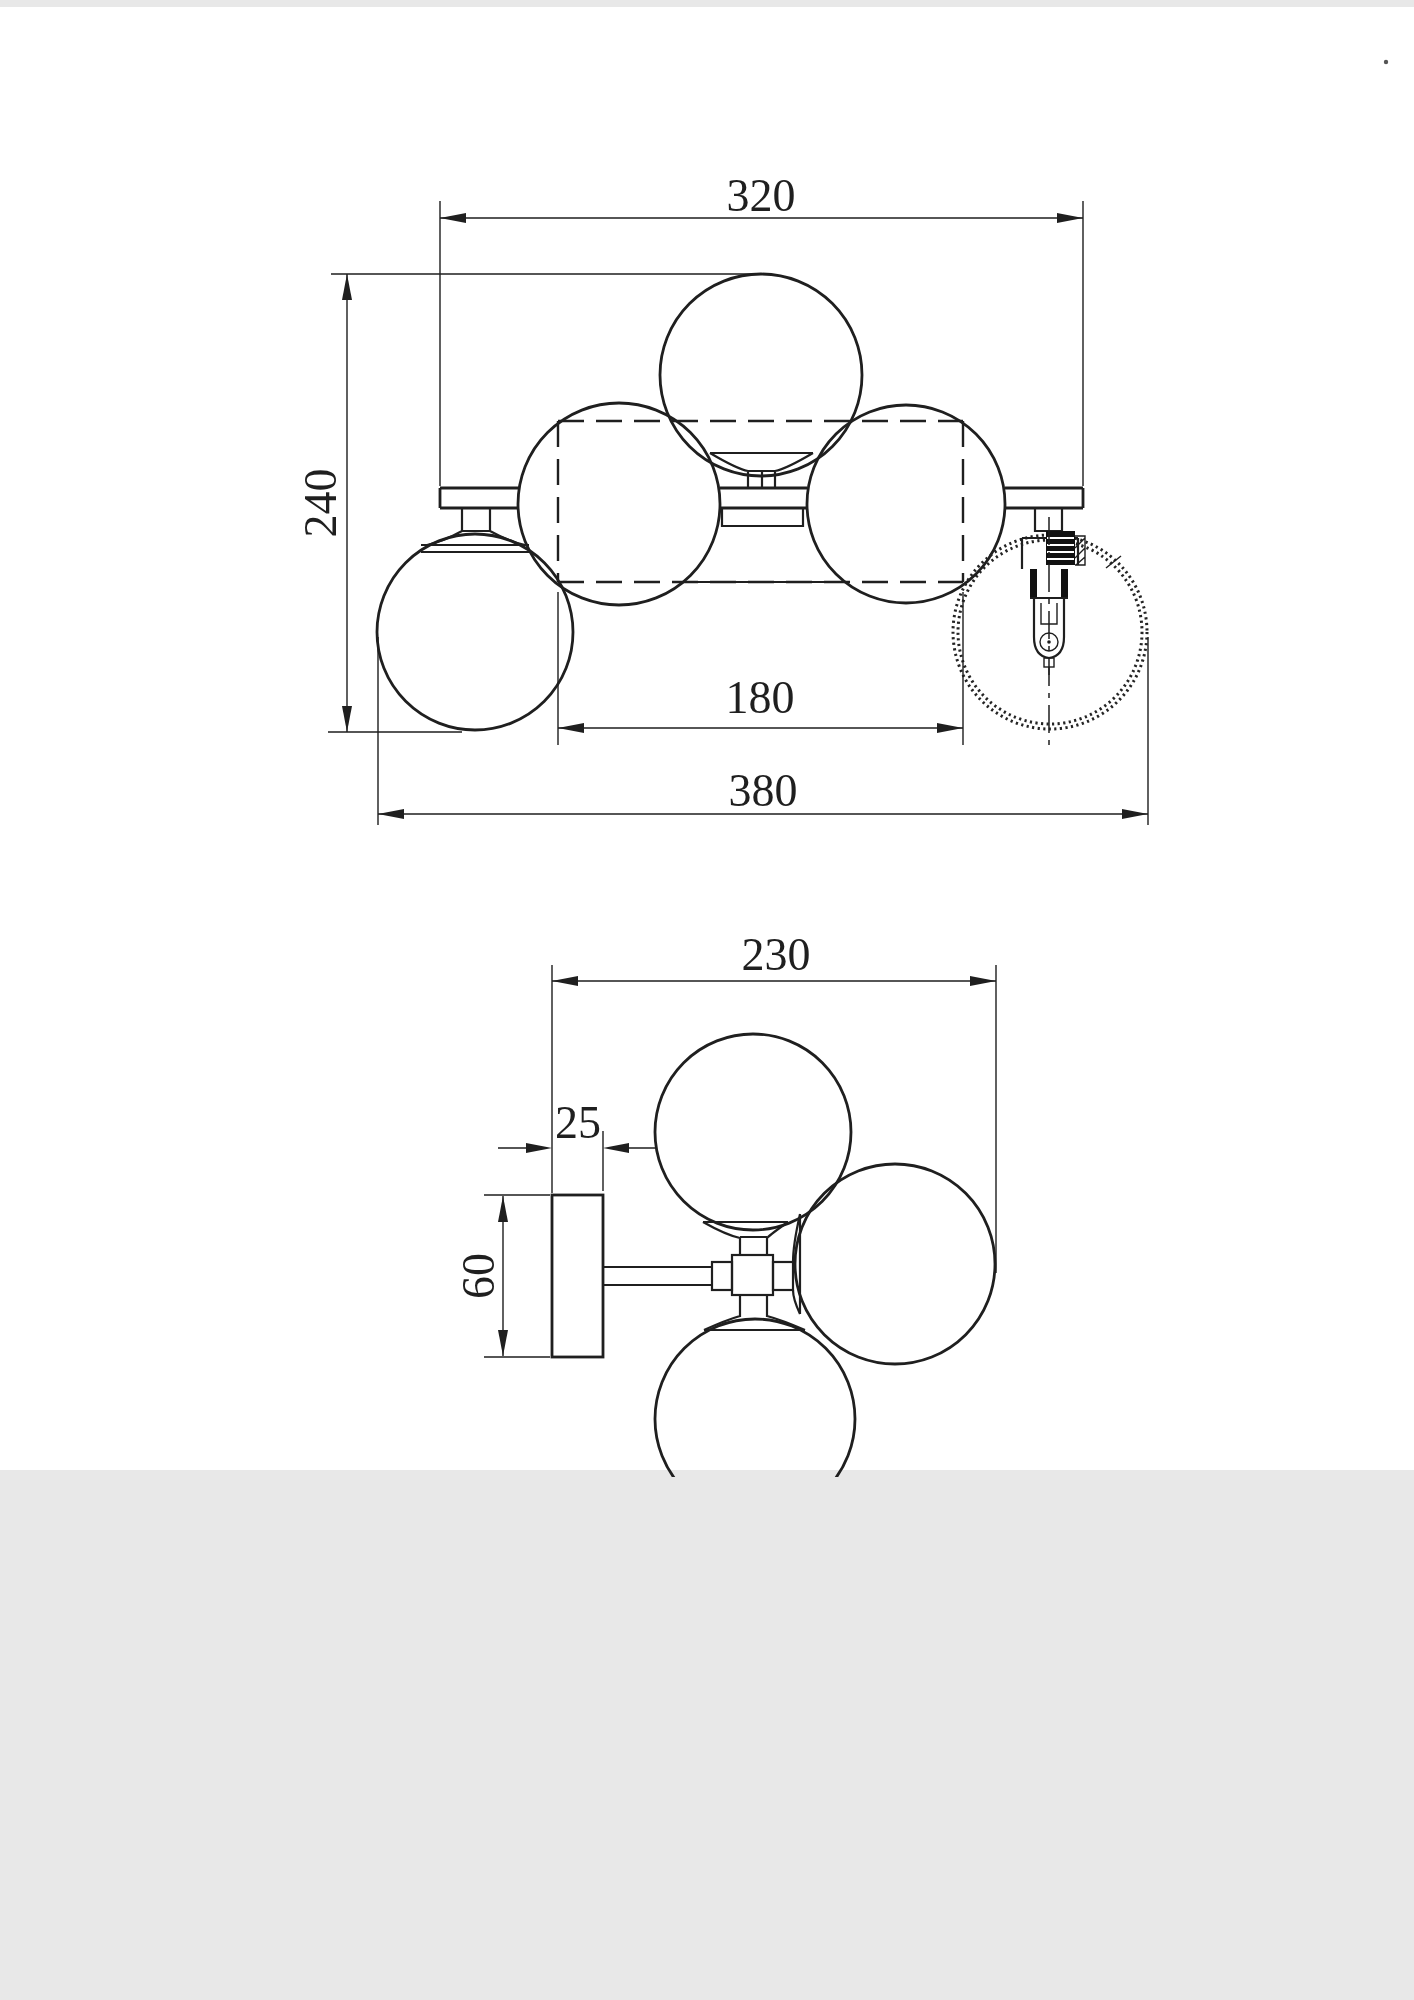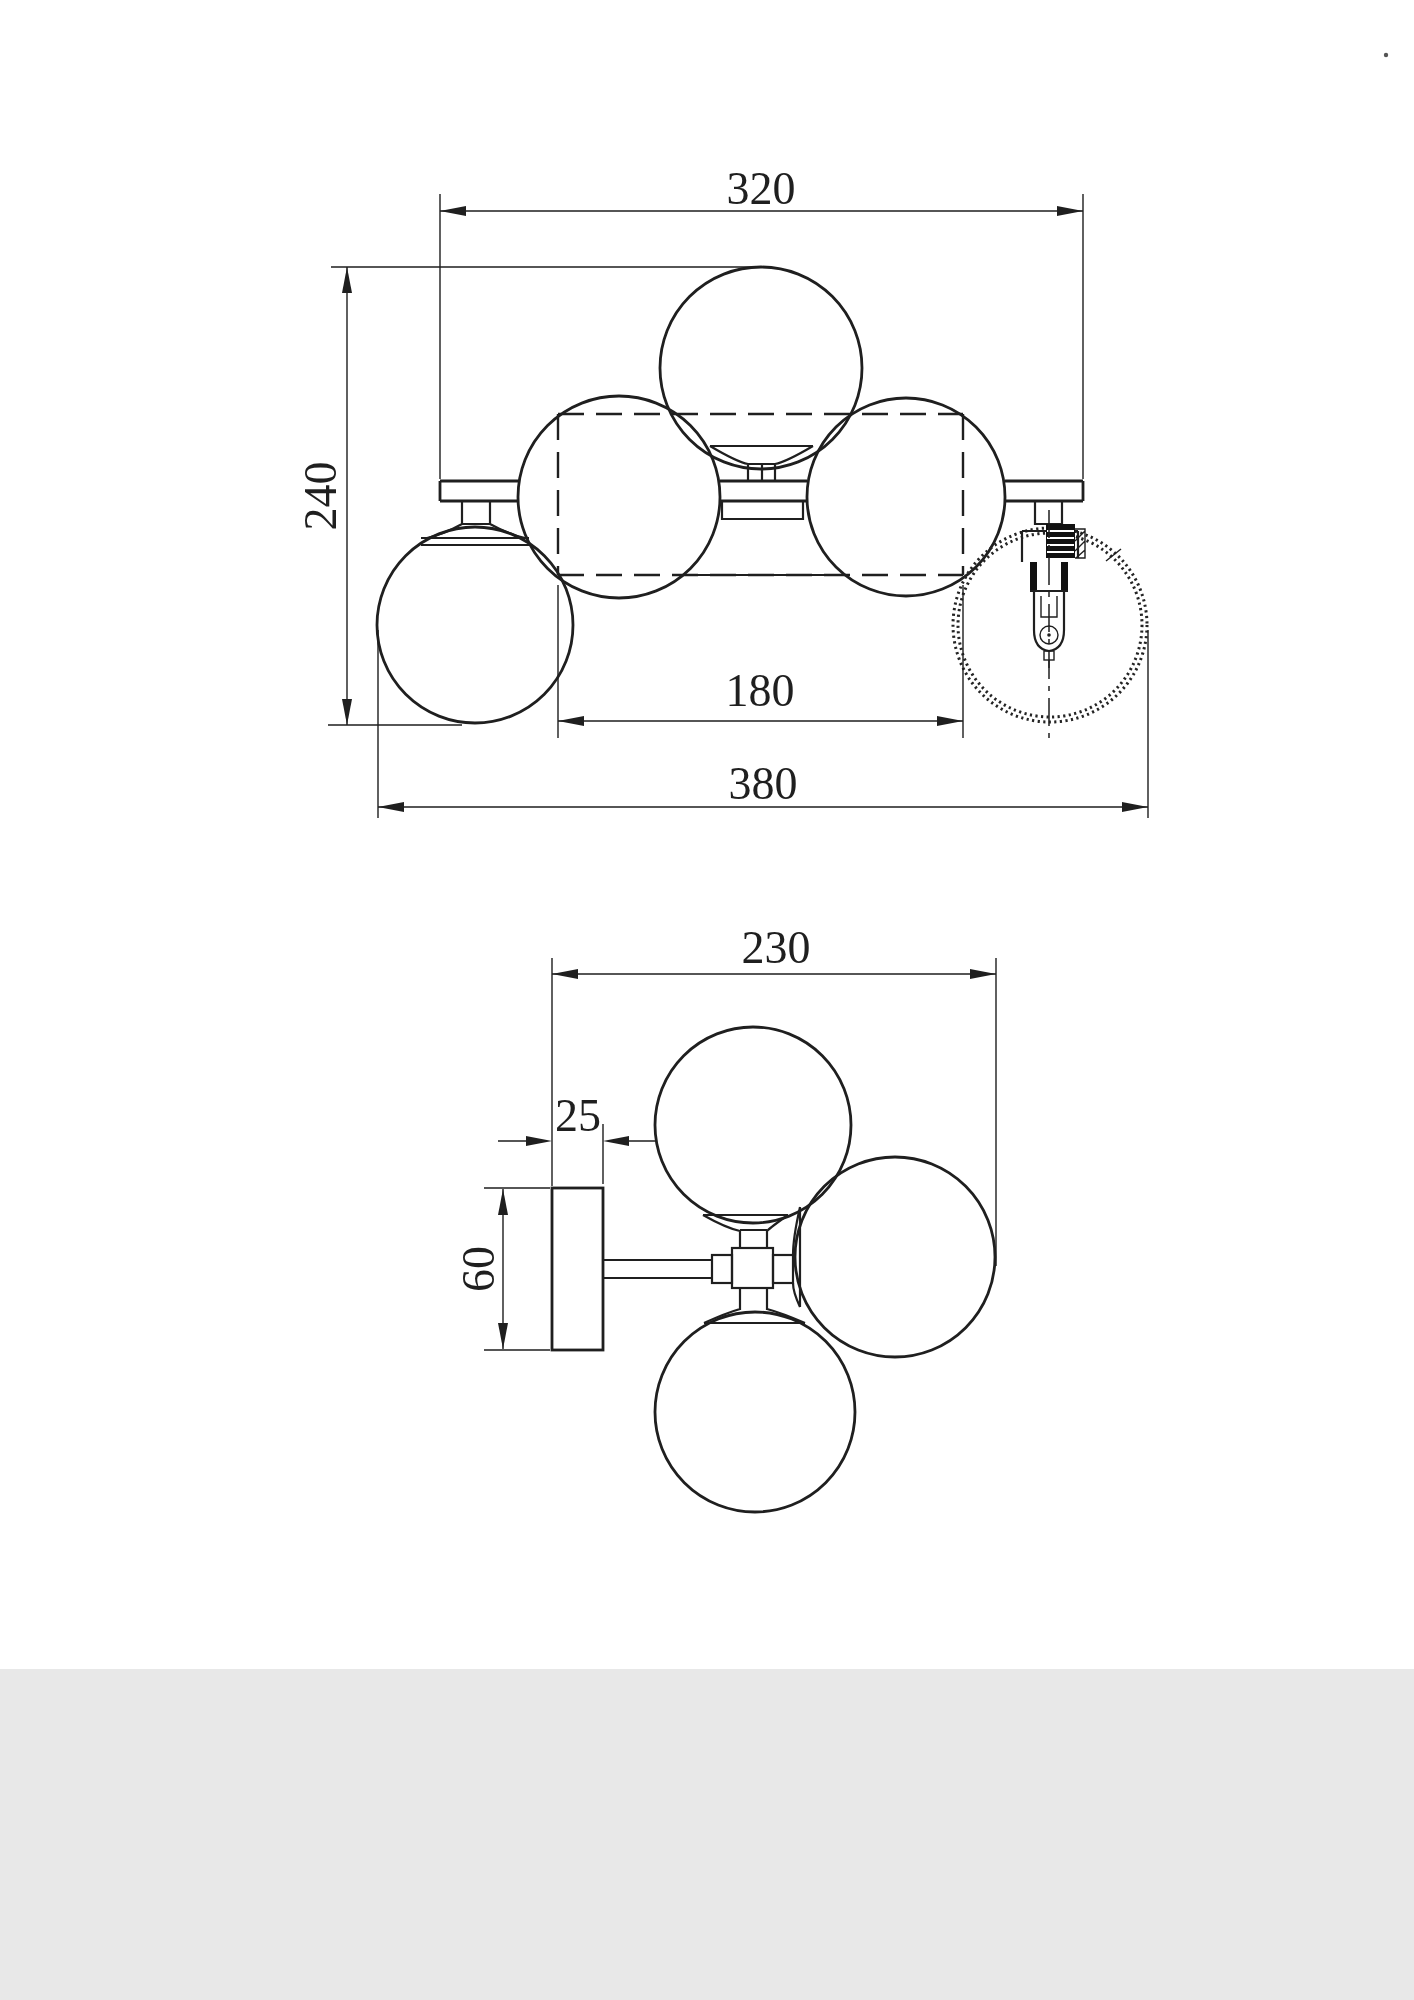--- a/index.html
+++ b/index.html
@@ -1,17 +1,17 @@
 <!DOCTYPE html>
 <html><head>
 <meta charset="utf-8">
 <style>
   html,body{margin:0;padding:0;background:#e8e8e8;}
   .canvas{
-    width:1414px;height:1669px;background:#ffffff;position:relative;margin:0 auto;
+    width:1414px;height:1463px;background:#ffffff;position:relative;margin:7px auto;
     font-family:"Liberation Serif","DejaVu Serif",serif;
   }
   svg{display:block;}
   .ol{fill:none;stroke:#1f1f1f;stroke-width:2.8;}
   .ol2{fill:none;stroke:#1f1f1f;stroke-width:2.2;}
   .thin{fill:none;stroke:#1f1f1f;stroke-width:1.4;}
   .dash{fill:none;stroke:#1f1f1f;stroke-width:2.4;stroke-dasharray:26 12;}
   .cline{fill:none;stroke:#1f1f1f;stroke-width:1.5;stroke-dasharray:28 7 5 7;}
   .arr{fill:#1f1f1f;stroke:none;}
   .blk{fill:#111111;stroke:none;}

